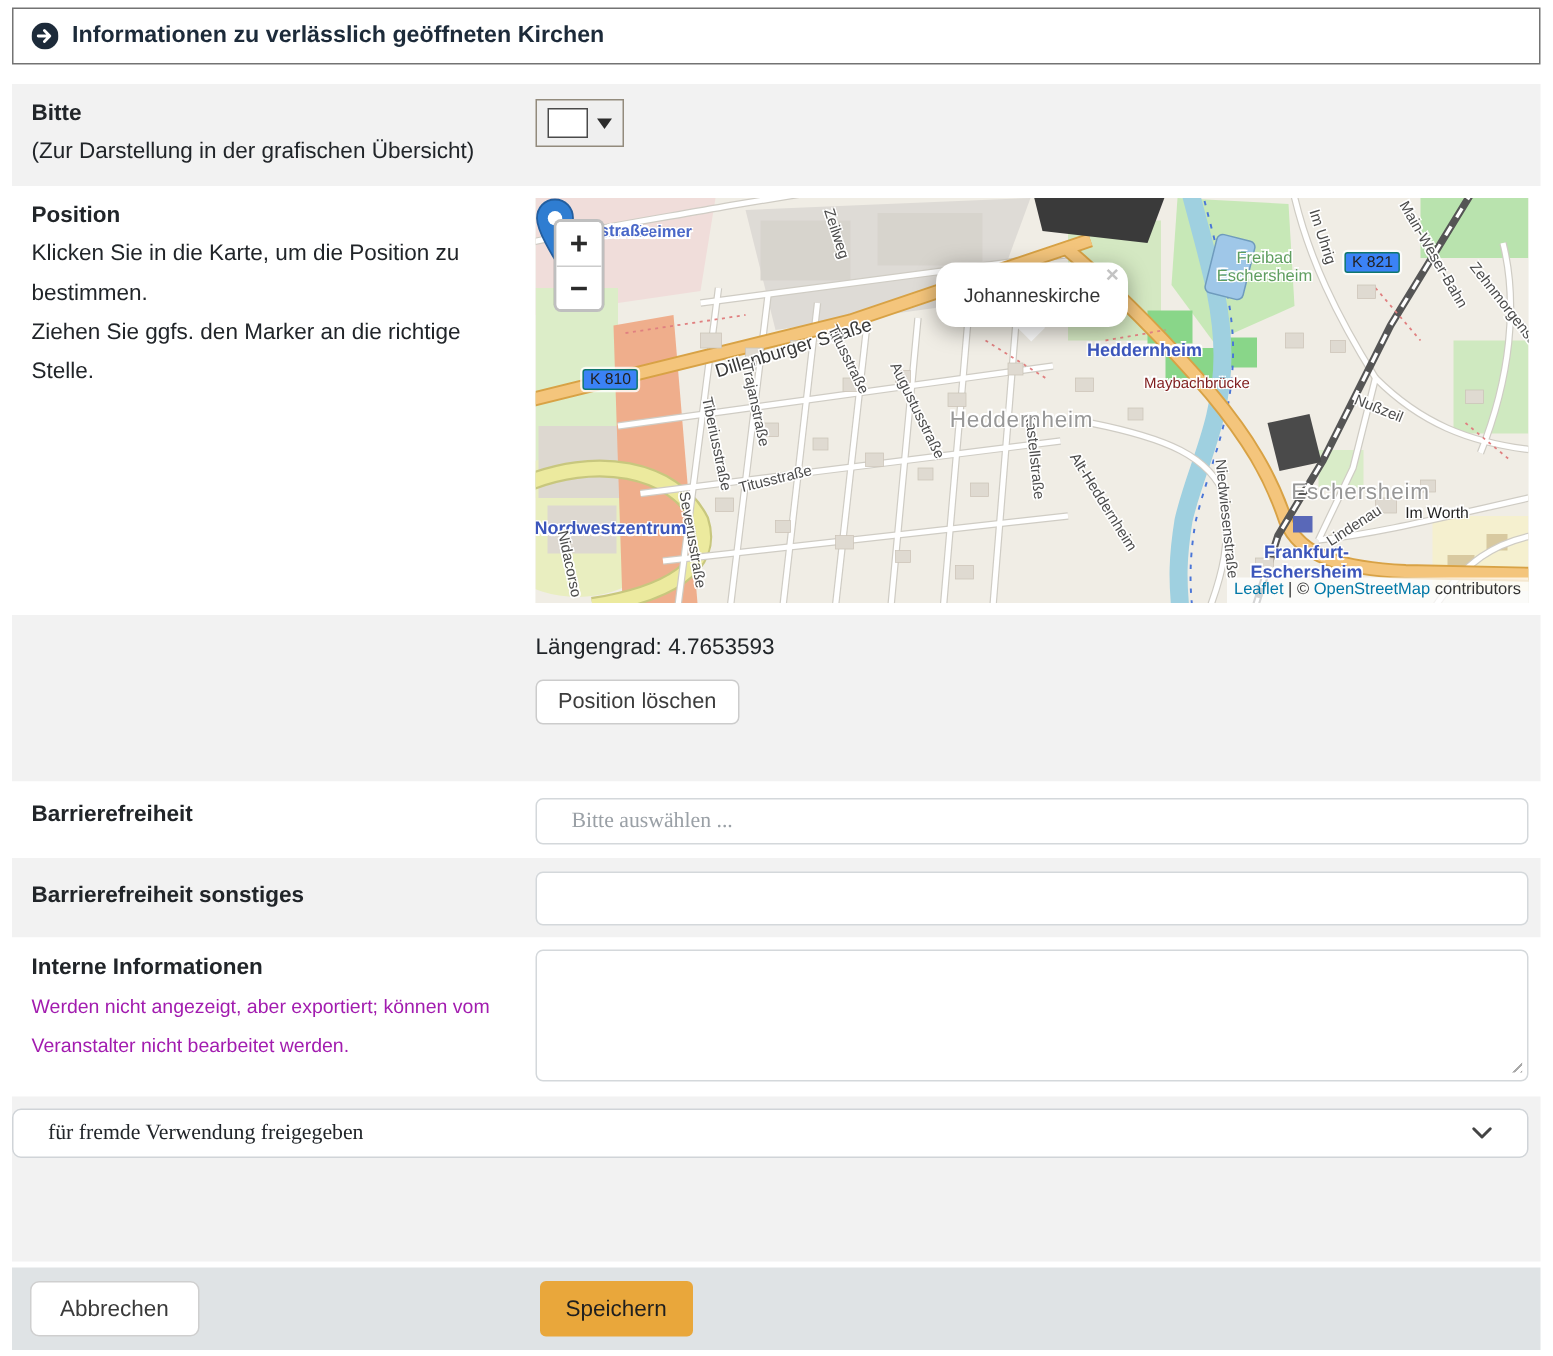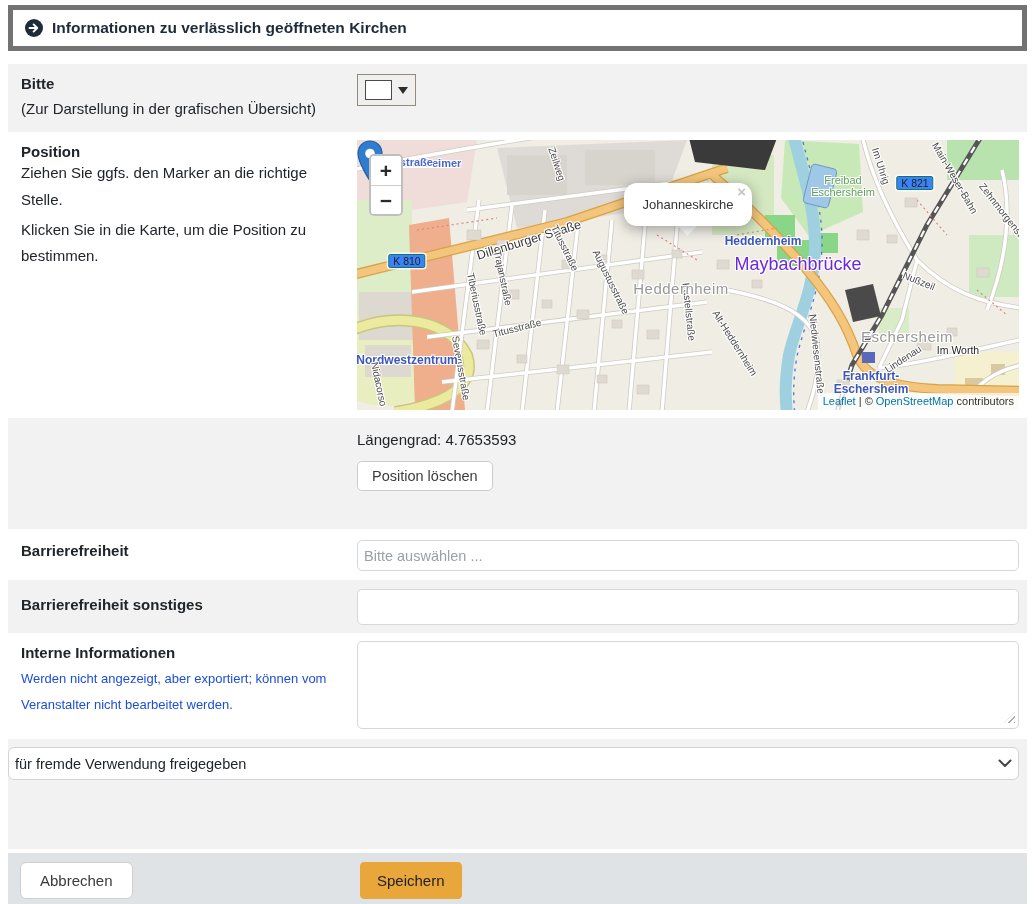--- a/index.html
+++ b/index.html
@@ -4,34 +4,34 @@
 <style>
   * { box-sizing: border-box; }
   body {
     margin: 0; padding: 5px 0 6px 0;
     width: 1035px;
     font-family: "Liberation Sans", "DejaVu Sans", sans-serif;
     font-size: 15px; color: #212529; background: #fff;
   }
   
   .hdr-box {
-    margin: 0 8px 13px 8px; border: 5px solid #737373; background: #fff;
+    margin: 0 8px 13px 8px; border: 1px solid #737373; background: #fff;
     padding: 9px 12px; display: flex; align-items: center; gap: 9px;
   }
   .hdr-title { font-weight: bold; font-size: 15.5px; color: #1d2b3a; }
   .hdr-ico { width: 18px; height: 18px; flex: 0 0 18px; }
   
   .row { display: flex; margin: 0 8px; }
   .row.gray { background: #f2f2f2; }
   .row.white { background: #fff; }
   .lbl { width: 349px; flex: 0 0 349px; padding: 11px 6px 10px 13px; }
   .lbl b { font-size: 15px; }
   .cnt { flex: 1; padding: 8px 8px 8px 0; }
   .hint-black { margin-top: 4px; line-height: 1.75; }
-  .hint-teal { color: #1d4ed8; font-size: 13px; line-height: 1.95; margin-top: 5px; }
+  .hint-teal { color: #a21caf; font-size: 13px; line-height: 1.95; margin-top: 5px; }
   
   .color-picker {
     margin-top: 2px; display: inline-flex; align-items: center; gap: 6px;
     border: 1px solid #938b7d; background: #efefef; padding: 5px 7px; cursor: pointer;
   }
   .color-swatch { width: 27px; height: 20px; background: #ffffff; border: 1px solid #4a4a4a; }
   .caret-down {
     width: 0; height: 0; border-left: 5px solid transparent;
     border-right: 5px solid transparent; border-top: 7px solid #2c2c2c;
   }
@@ -39,21 +39,21 @@
   .coords-row .cnt { padding-top: 13px; }
   .coord-line { margin-bottom: 7px; }
   .btn-light {
     margin-top: 6px; background: #fff; border: 1px solid #ccc; border-radius: 5px;
     padding: 6px 14px; font-size: 14.5px; color: #3c3c3c; cursor: pointer;
     font-family: inherit;
   }
   
   .txt-input, .txt-area, .sel {
     width: 100%; border: 1px solid #d4d8db; border-radius: 5px;
-    padding: 6px 6px; font-size: 14.5px; font-family: Liberation Sans, sans-serif; color: #212529;
+    padding: 6px 23px; font-size: 14.5px; font-family: Liberation Serif, serif; color: #212529;
     background: #fff;
   }
   .txt-input::placeholder { color: #9aa0a6; }
   .txt-input { height: 31px; }
   .input-tall { height: 36px; }
   .ta-wrap { position: relative; }
   .txt-area { height: 88px; resize: none; display: block; }
   .resize-grip {
     position: absolute; right: 4px; bottom: 6px; width: 11px; height: 11px;
     background: repeating-linear-gradient(135deg, transparent 0 2.5px, #a9a9a9 2.5px 4px);
@@ -82,21 +82,21 @@
   }
   .map svg { position: absolute; left: 0; top: 0; }
   .ml {
     position: absolute; transform: translate(-50%, -50%); white-space: nowrap; z-index: 3;
     text-shadow: -1px -1px 0 #fff, 1px -1px 0 #fff, -1px 1px 0 #fff, 1px 1px 0 #fff, 0 1px 0 #fff, 0 -1px 0 #fff;
   }
   .street { font-size: 10px; color: #4c4c4c; }
   .street-big { font-size: 12.5px; color: #383838; }
   .place-gray { font-size: 15px; color: #979797; letter-spacing: 0.5px; }
   .place-blue { font-size: 12px; color: #3c56bb; font-weight: bold; }
-  .place-dark { font-size: 18px; color: #6d28d9; }
+  .place-dark { font-size: 10px; color: #7f1d1d; }
   .place-dark-sm { font-size: 10.5px; color: #1f1f1f; }
   .place-green { font-size: 11px; color: #5f9e5f; }
   .road-blue { font-size: 11px; color: #4a68c8; font-weight: bold; }
   .shield {
     font-size: 10.5px; color: #222; background: #3b82f6; border: 1px solid #0f766e;
     border-radius: 2px; padding: 0 4px; text-shadow: none; box-shadow: 0 0 0 1.5px #ffffffcc;
   }
   .zoomctl {
     position: absolute; left: 12px; top: 14px; z-index: 5; width: 34px;
     border: 2px solid rgba(0,0,0,0.25); border-radius: 5px; overflow: hidden; background: #fff;
@@ -148,22 +148,22 @@
     <div class="color-picker">
       <span class="color-swatch"></span>
       <span class="caret-down"></span>
     </div>
   </div>
 </div>
 
 <div class="row white" style="min-height:284px">
   <div class="lbl">
     <b>Position</b>
+    <div class="hint-black">Klicken Sie in die Karte, um die Position zu bestimmen.</div>
     <div class="hint-black" style="margin-top:0">Ziehen Sie ggfs. den Marker an die richtige Stelle.</div>
-    <div class="hint-black">Klicken Sie in die Karte, um die Position zu bestimmen.</div>
   </div>
   <div class="cnt">
     <div class="map">
       <svg width="662" height="270" viewBox="0 0 662 270">
 
         <rect x="0" y="0" width="662" height="270" fill="#f0ede5"></rect>
 
         <polygon points="0,0 120,0 110,62 0,78" fill="#f0ddda"></polygon>
         <polygon points="140,8 330,0 305,68 160,88" fill="#dedbd6"></polygon>
         <rect x="150" y="15" width="60" height="40" fill="#d7d4cd"></rect>

